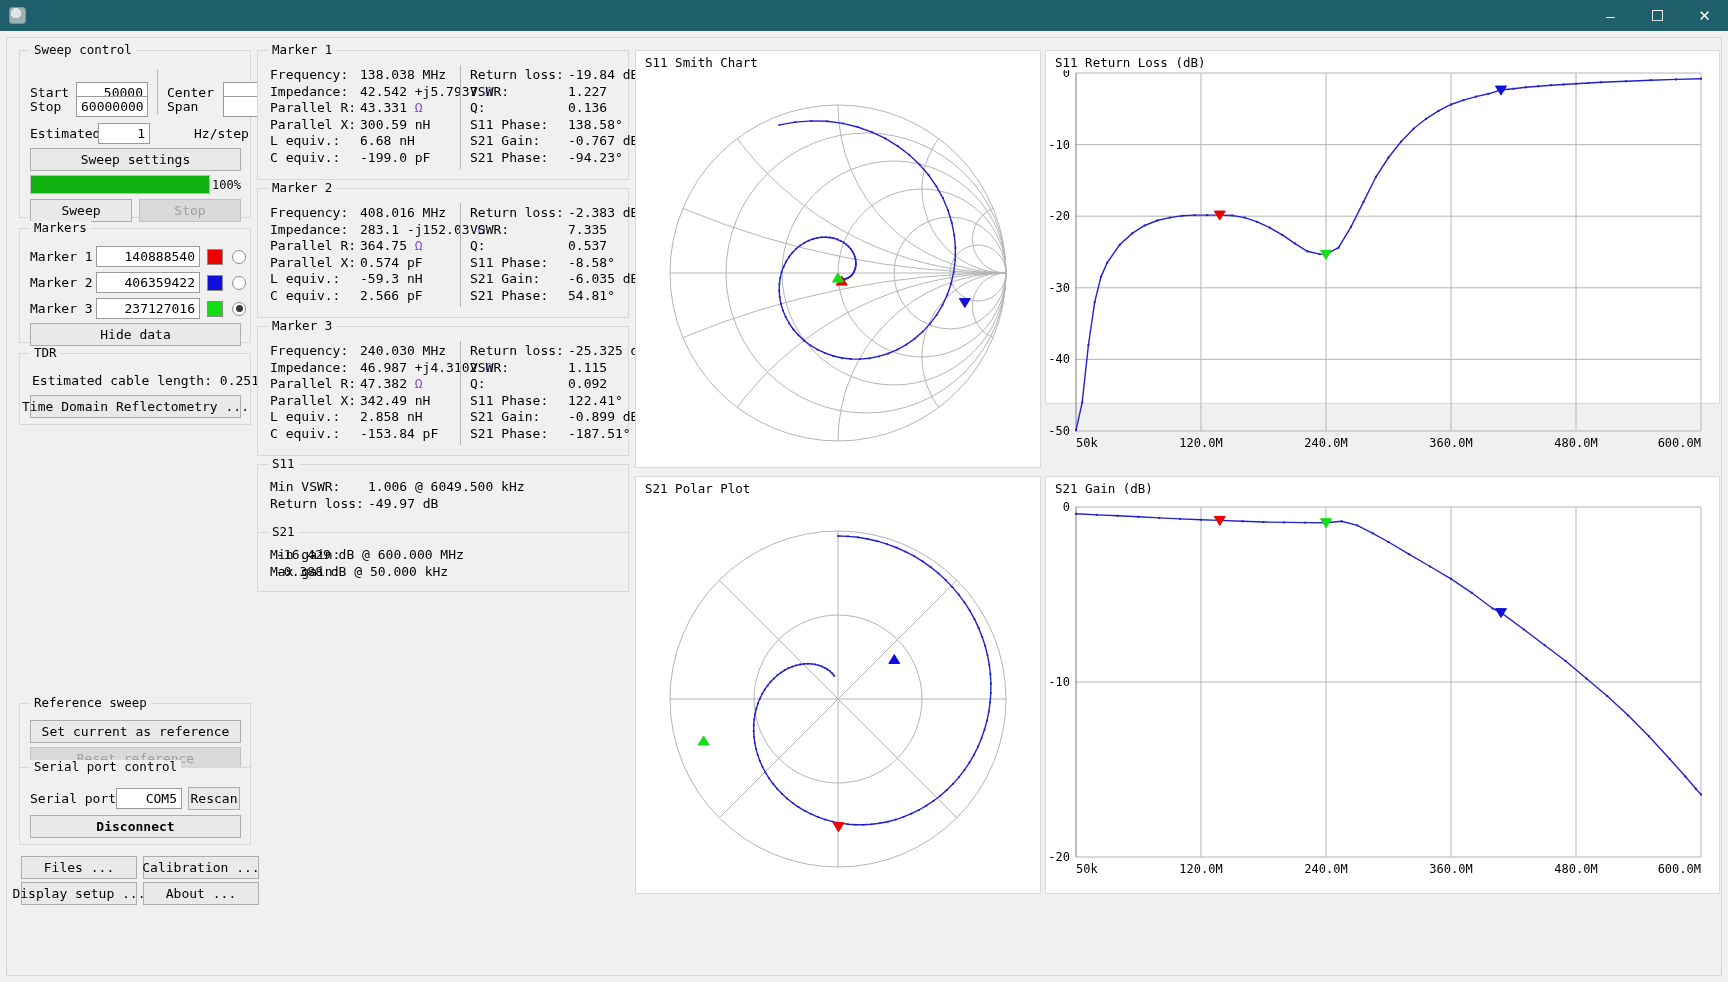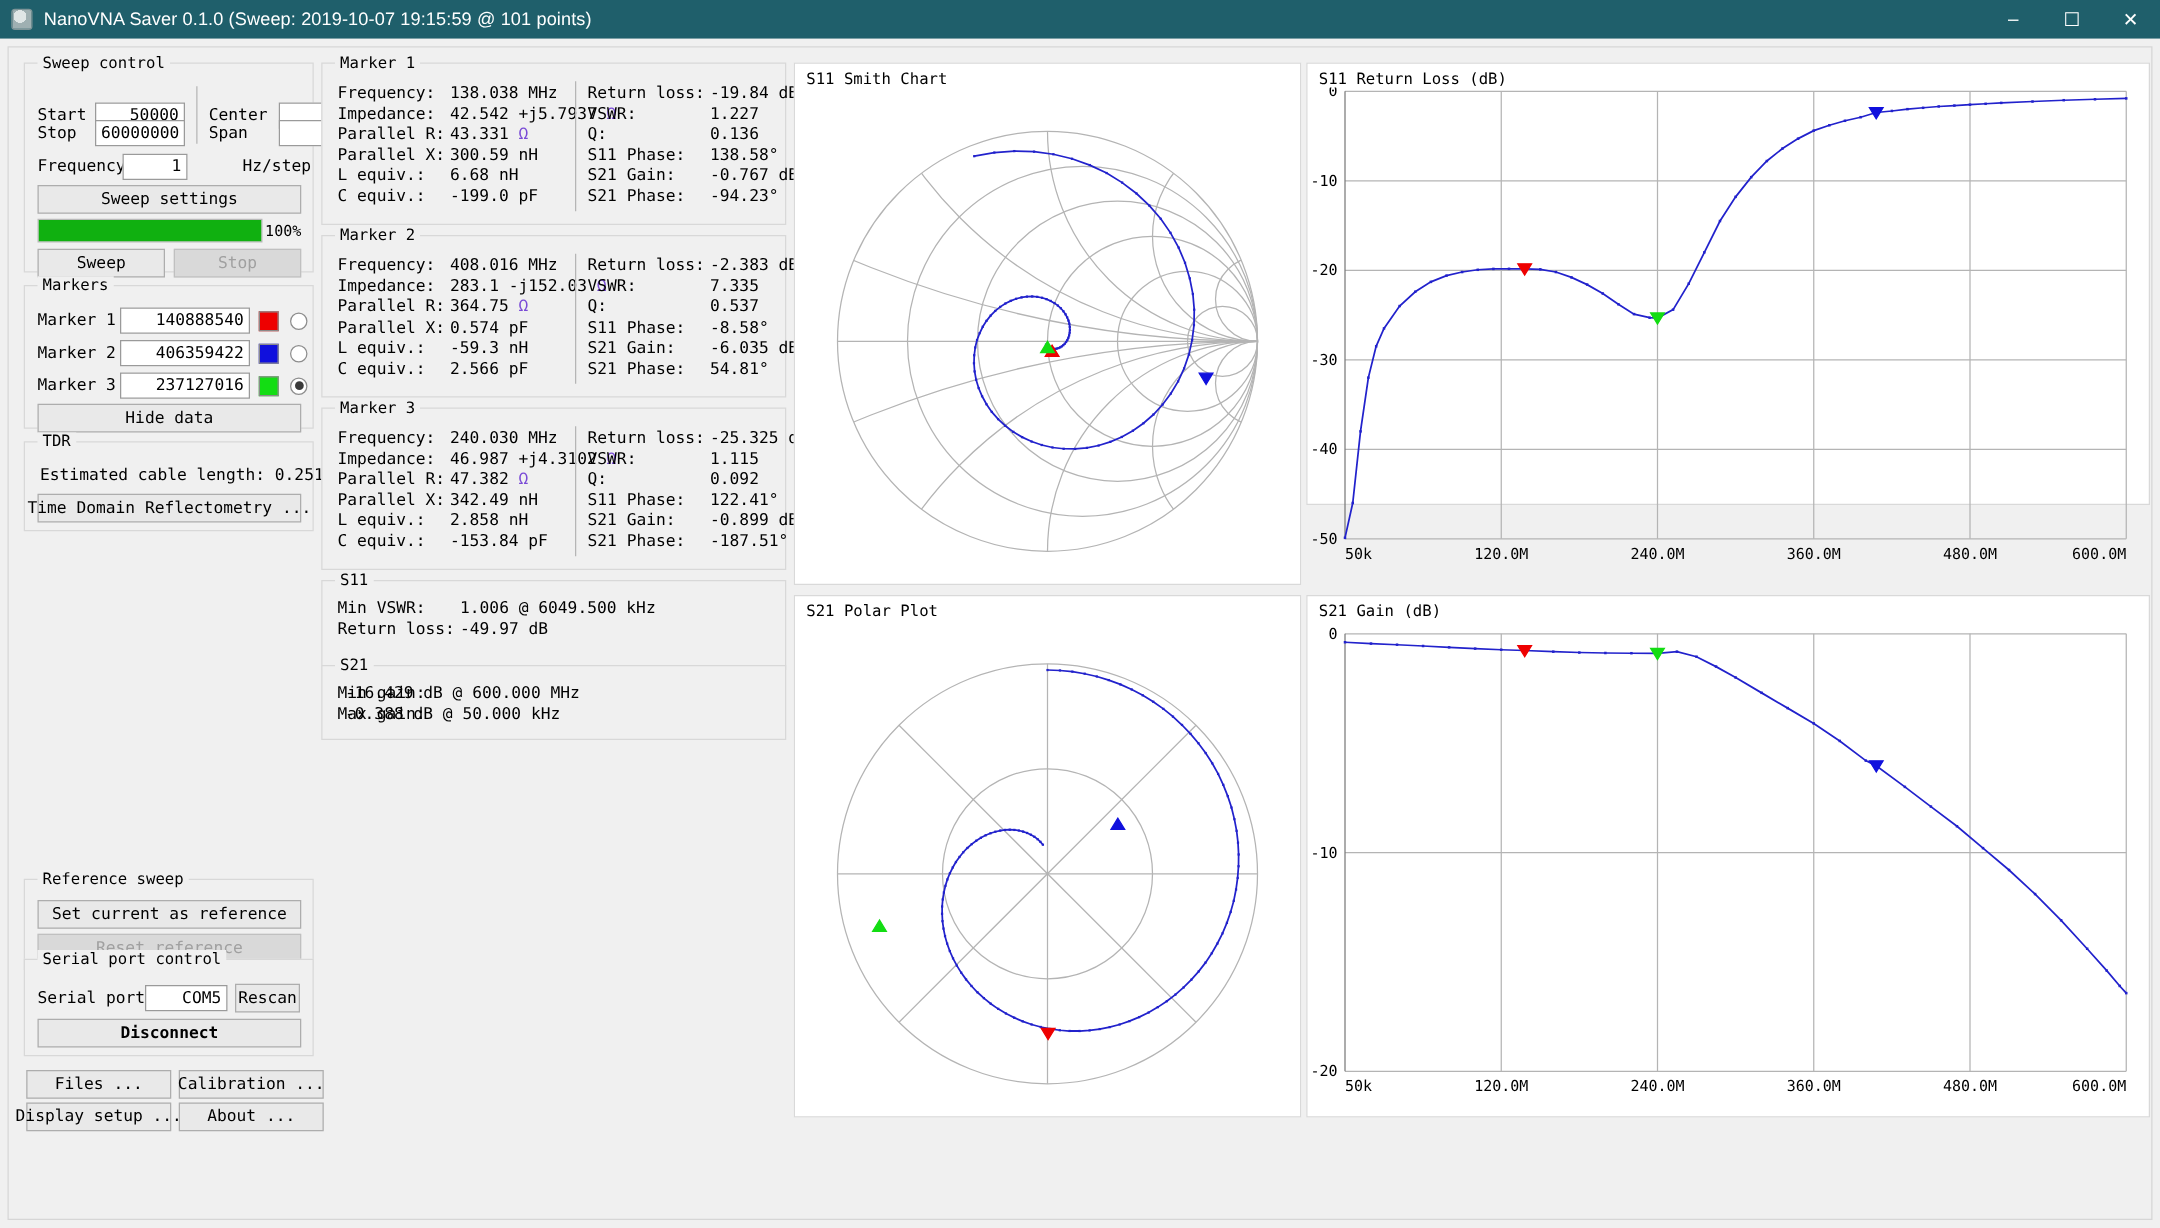--- a/index.html
+++ b/index.html
@@ -74,21 +74,20 @@
   .chart { position:absolute; background:#fff; border:1px solid #d9d9d9; }
   .chart .ct { position:absolute; top:4px; left:7px; font-size:12.5px; background:#fff; padding:0 2px;}
   svg { display:block; }
   .axtxt { font-family:"DejaVu Sans Mono", monospace; font-size:12px; fill:#000; }
 </style>
 </head>
 <body>
 
 <div class="titlebar">
   <div class="ico"></div>
-  <div class="ttl">NanoVNA Saver 0.1.0 (Sweep: 2019-10-07 19:15:59 @ 101 points)</div>
   <div class="spacer"></div>
   <div class="winbtn">–</div>
   <div class="winbtn">☐</div>
   <div class="winbtn close">✕</div>
 </div>
 
 <div class="frame">
 <div class="inner">
 
   <div class="gb" style="left:12px;top:12px;width:232px;height:168px;">
@@ -102,21 +101,21 @@
       <input class="ti" style="width: 58px;" value="">
     </div>
     <div class="row" style="position:absolute;left:10px;top:45px;">
       <span class="lbl" style="width:46px;">Stop</span>
       <input class="ti" style="width: 72px;" value="600000000">
       <span style="width:19px;"></span>
       <span class="lbl" style="width:56px;">Span</span>
       <input class="ti" style="width: 58px;" value="">
     </div>
     <div class="row" style="position:absolute;left:10px;top:72px;">
-      <span class="lbl" style="width:68px;">Frequency</span>
+      <span class="lbl" style="width:68px;">Estimated</span>
       <input class="ti" style="width: 52px;" value="1">
       <span class="lbl" style="margin-left:44px;">Hz/step</span>
     </div>
 
     <div class="btn" style="position:absolute;left:10px;top:97px;width:211px;">Sweep settings</div>
 
     <div class="row" style="position:absolute;left:10px;top:124px;width:211px;">
       <div class="prog" style="flex:1 1 auto;">
         <i id="progfill" style="width: 100%;"></i>
       </div>

